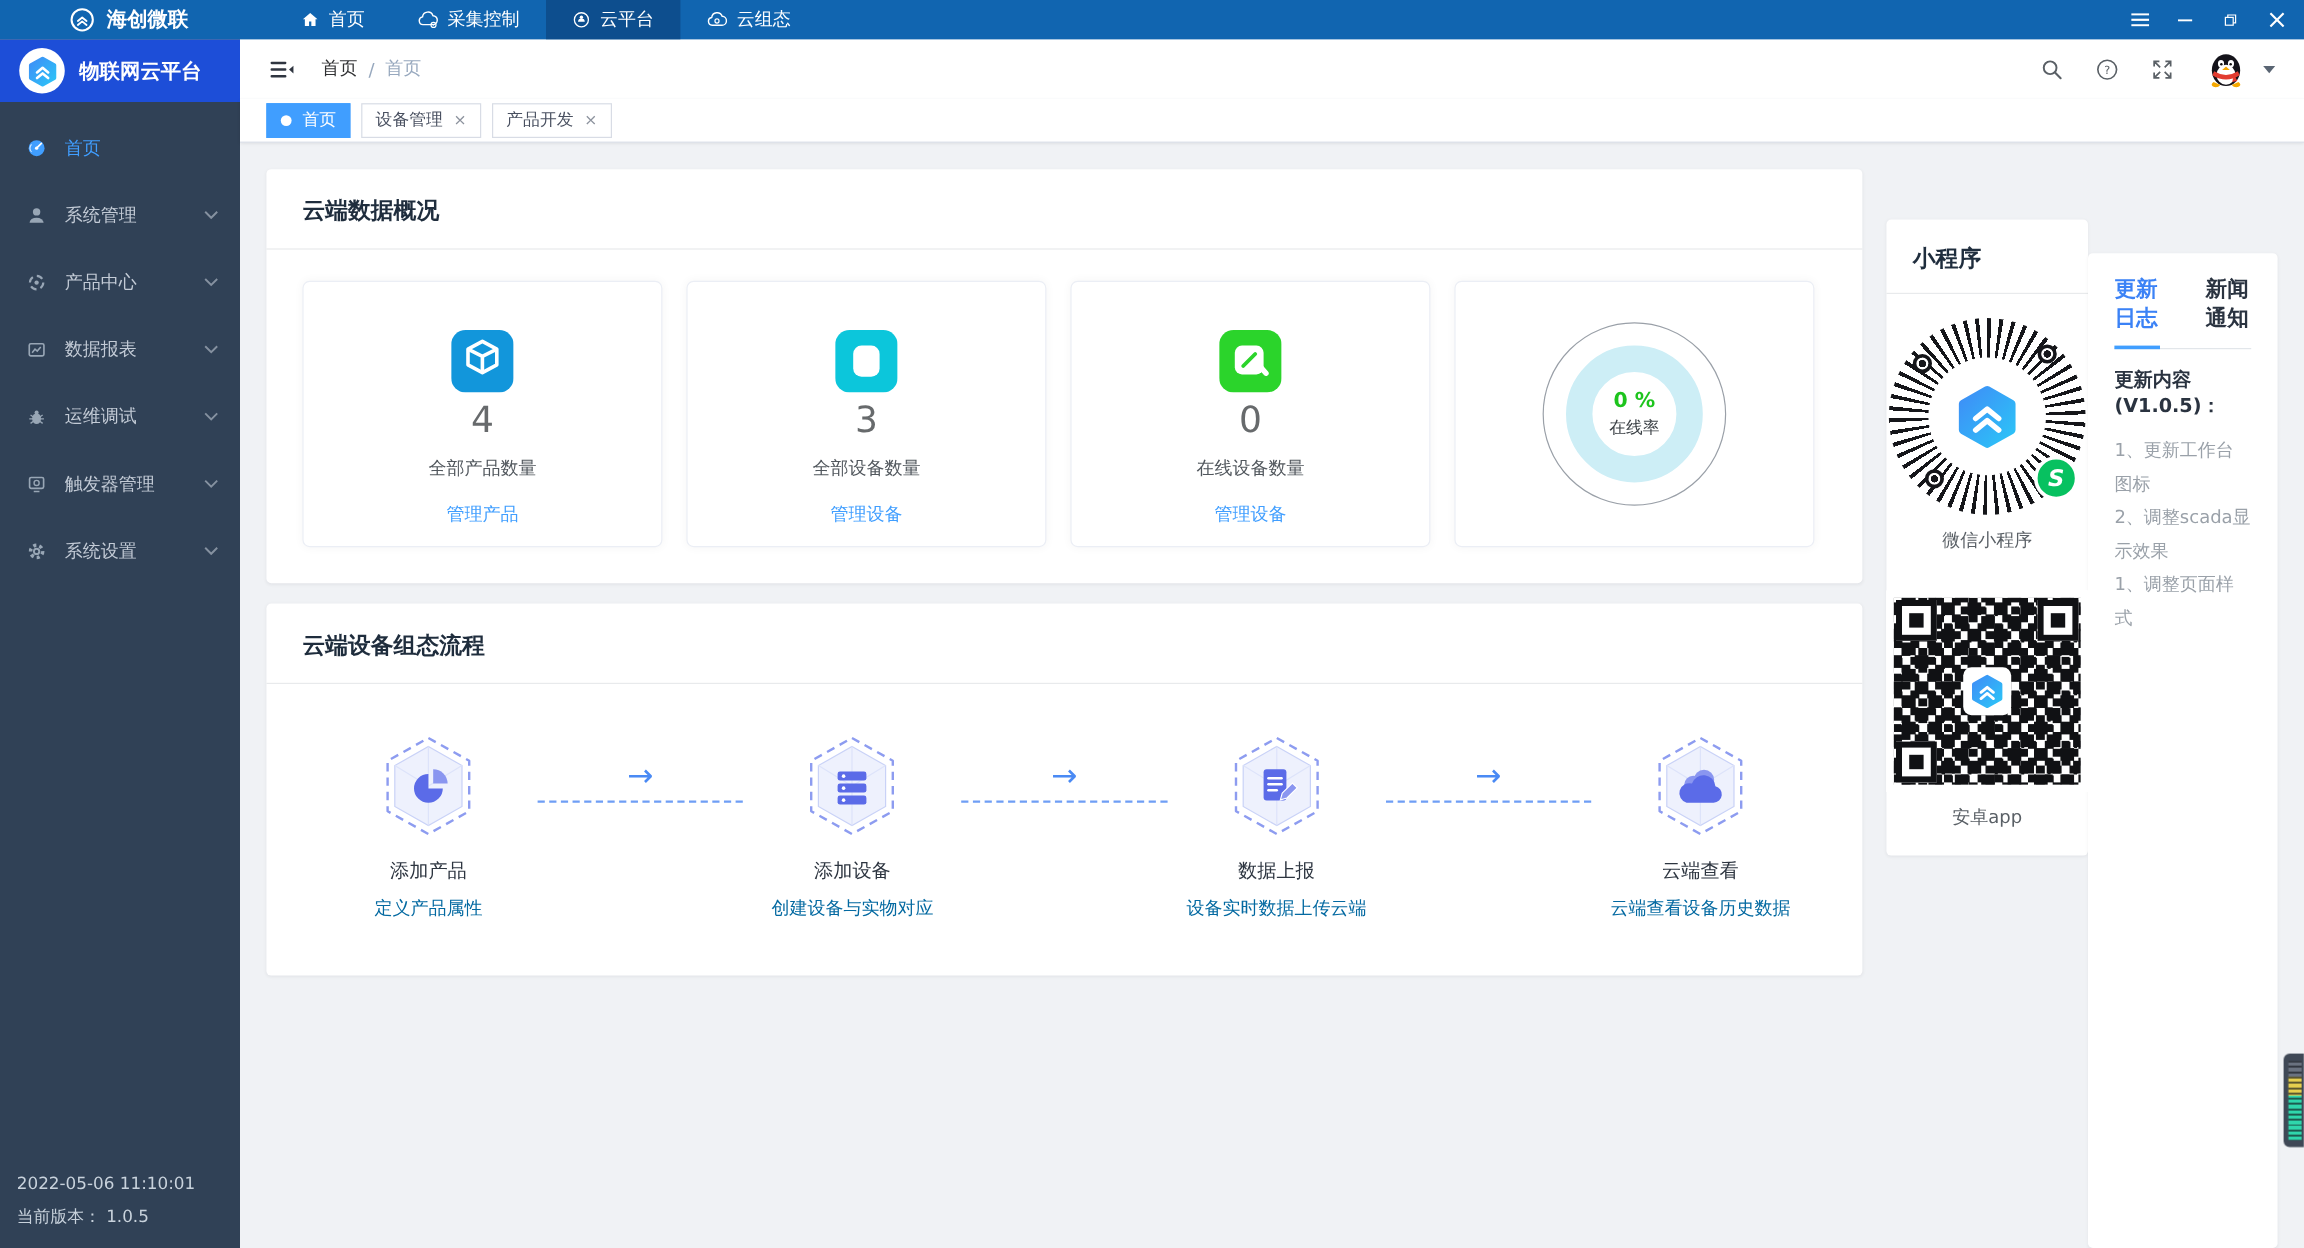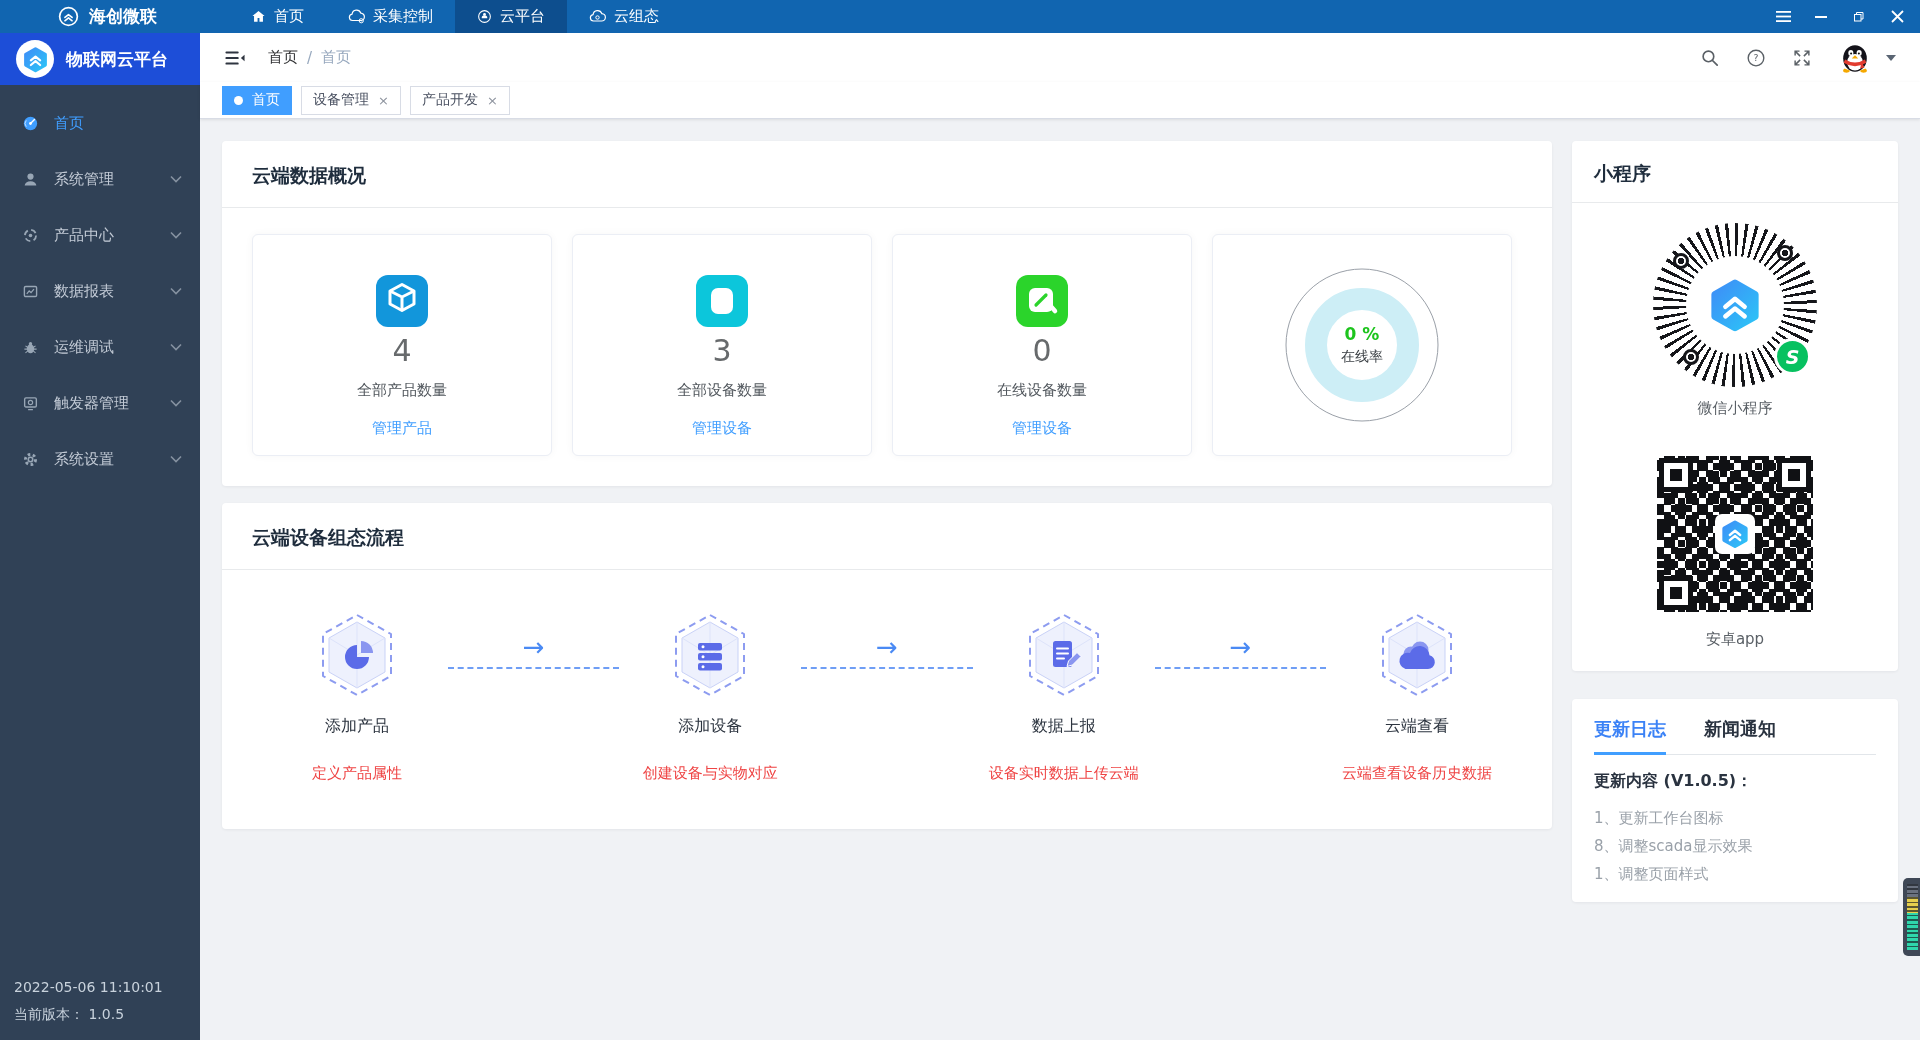--- a/index.html
+++ b/index.html
@@ -41,21 +41,21 @@
   .caret-down { width: 0; height: 0; border-left: 5px solid transparent; border-right: 5px solid transparent; border-top: 6px solid #5a6573; }
 
   .tabstrip { height: 37px; background: #fff; border-bottom: 1px solid #d8dce5; box-shadow: 0 1px 3px rgba(0,0,0,.09); display: flex; align-items: center; gap: 9px; padding: 0 22px; position: relative; z-index: 2; }
   .tab { height: 29px; display: inline-flex; align-items: center; gap: 9px; padding: 0 11px; border: 1px solid #d8dce5; background: #fff; color: #495060; font-size: 14px; cursor: pointer; }
   .tab.active { background: #409eff; border-color: #409eff; color: #fff; }
   .tab-dot { width: 9px; height: 9px; border-radius: 50%; background: #fff; }
   .tab-close { color: #8d939e; font-size: 13px; line-height: 1; }
 
   .content { flex: 1; display: flex; gap: 20px; padding: 22px 22px 0 22px; background: #f0f2f5; overflow: hidden; }
   .col-left { width: 1330px; flex: 0 0 1330px; display: flex; flex-direction: column; gap: 17px; }
-  .col-right { width: 326px; flex: 0 0 326px; display: flex; flex-direction: column; }
+  .col-right { width: 326px; flex: 0 0 326px; display: flex; flex-direction: row; margin-top: 42px; }
 
   .panel { background: #fff; border-radius: 4px; box-shadow: 0 1px 3px rgba(0,21,41,.06); }
   .panel-title { font-size: 19px; font-weight: bold; color: #1f2d3d; padding: 22px 30px 18px 30px; }
   .panel-divider { height: 1px; background: #e8eaec; }
 
   
   .cards-row { display: flex; gap: 20px; padding: 26px 30px 30px 30px; }
   .stat-card { width: 300px; height: 222px; border: 1px solid #ebeef5; border-radius: 6px; box-shadow: 0 0 8px rgba(0,0,0,.04); display: flex; flex-direction: column; align-items: center; background: #fff; }
   .stat-icon { margin-top: 40px; }
   .stat-value { font-size: 30px; color: #676a6c; margin-top: 6px; }
@@ -64,21 +64,21 @@
   .donut-card { justify-content: center; position: relative; }
   .donut-wrap { position: relative; width: 160px; height: 160px; }
   .donut-center { position: absolute; inset: 0; display: flex; flex-direction: column; align-items: center; justify-content: center; gap: 4px; }
   .donut-pct { color: #1dc41d; font-weight: bold; font-size: 17px; }
   .donut-lbl { color: #3c4146; font-size: 14px; }
 
   
   .flow-row { display: flex; align-items: flex-start; padding: 42px 60px 46px 60px; }
   .flow-step { width: 150px; display: flex; flex-direction: column; align-items: center; }
   .step-title { font-size: 16px; color: #2d3540; margin-top: 18px; }
-  .step-desc { font-size: 15px; color: #ef4444; margin-top: 27px; white-space: nowrap; }
+  .step-desc { font-size: 15px; color: #0369a1; margin-top: 11px; white-space: nowrap; }
   .flow-arrow { flex: 1; position: relative; height: 86px; }
   .arrow-line { position: absolute; left: 16px; right: 16px; top: 55px; border-top: 2px dashed #6f9ef5; }
   .arrow-glyph { position: absolute; left: 50%; transform: translateX(-50%); top: 22px; color: #4a8af4; font-size: 26px; line-height: 1; }
 
   
   .panel-mini { height: 530px; display: flex; flex-direction: column; }
   .mini-title { padding: 20px 22px 15px 22px; font-size: 19px; font-weight: bold; color: #1f2d3d; }
   .mini-body { display: flex; flex-direction: column; align-items: center; padding-top: 20px; }
   .qr-label { margin-top: 12px; font-size: 15px; color: #5a6066; }
 
@@ -574,21 +574,21 @@
         </div>
 
         <div class="panel panel-updates">
           <div class="upd-tabs">
             <div class="upd-tab active">更新日志</div>
             <div class="upd-tab">新闻通知</div>
           </div>
           <div class="upd-heading">更新内容 (V1.0.5)：</div>
           <div class="upd-list">
             <div class="upd-item">1、更新工作台图标</div>
-            <div class="upd-item">8、调整scada显示效果</div>
+            <div class="upd-item">2、调整scada显示效果</div>
             <div class="upd-item">1、调整页面样式</div>
           </div>
         </div>
       </div>
     </div>
   </div>
 </div>
 
 <div class="color-strip-widget">
   <div class="color-strip-inner"></div>

